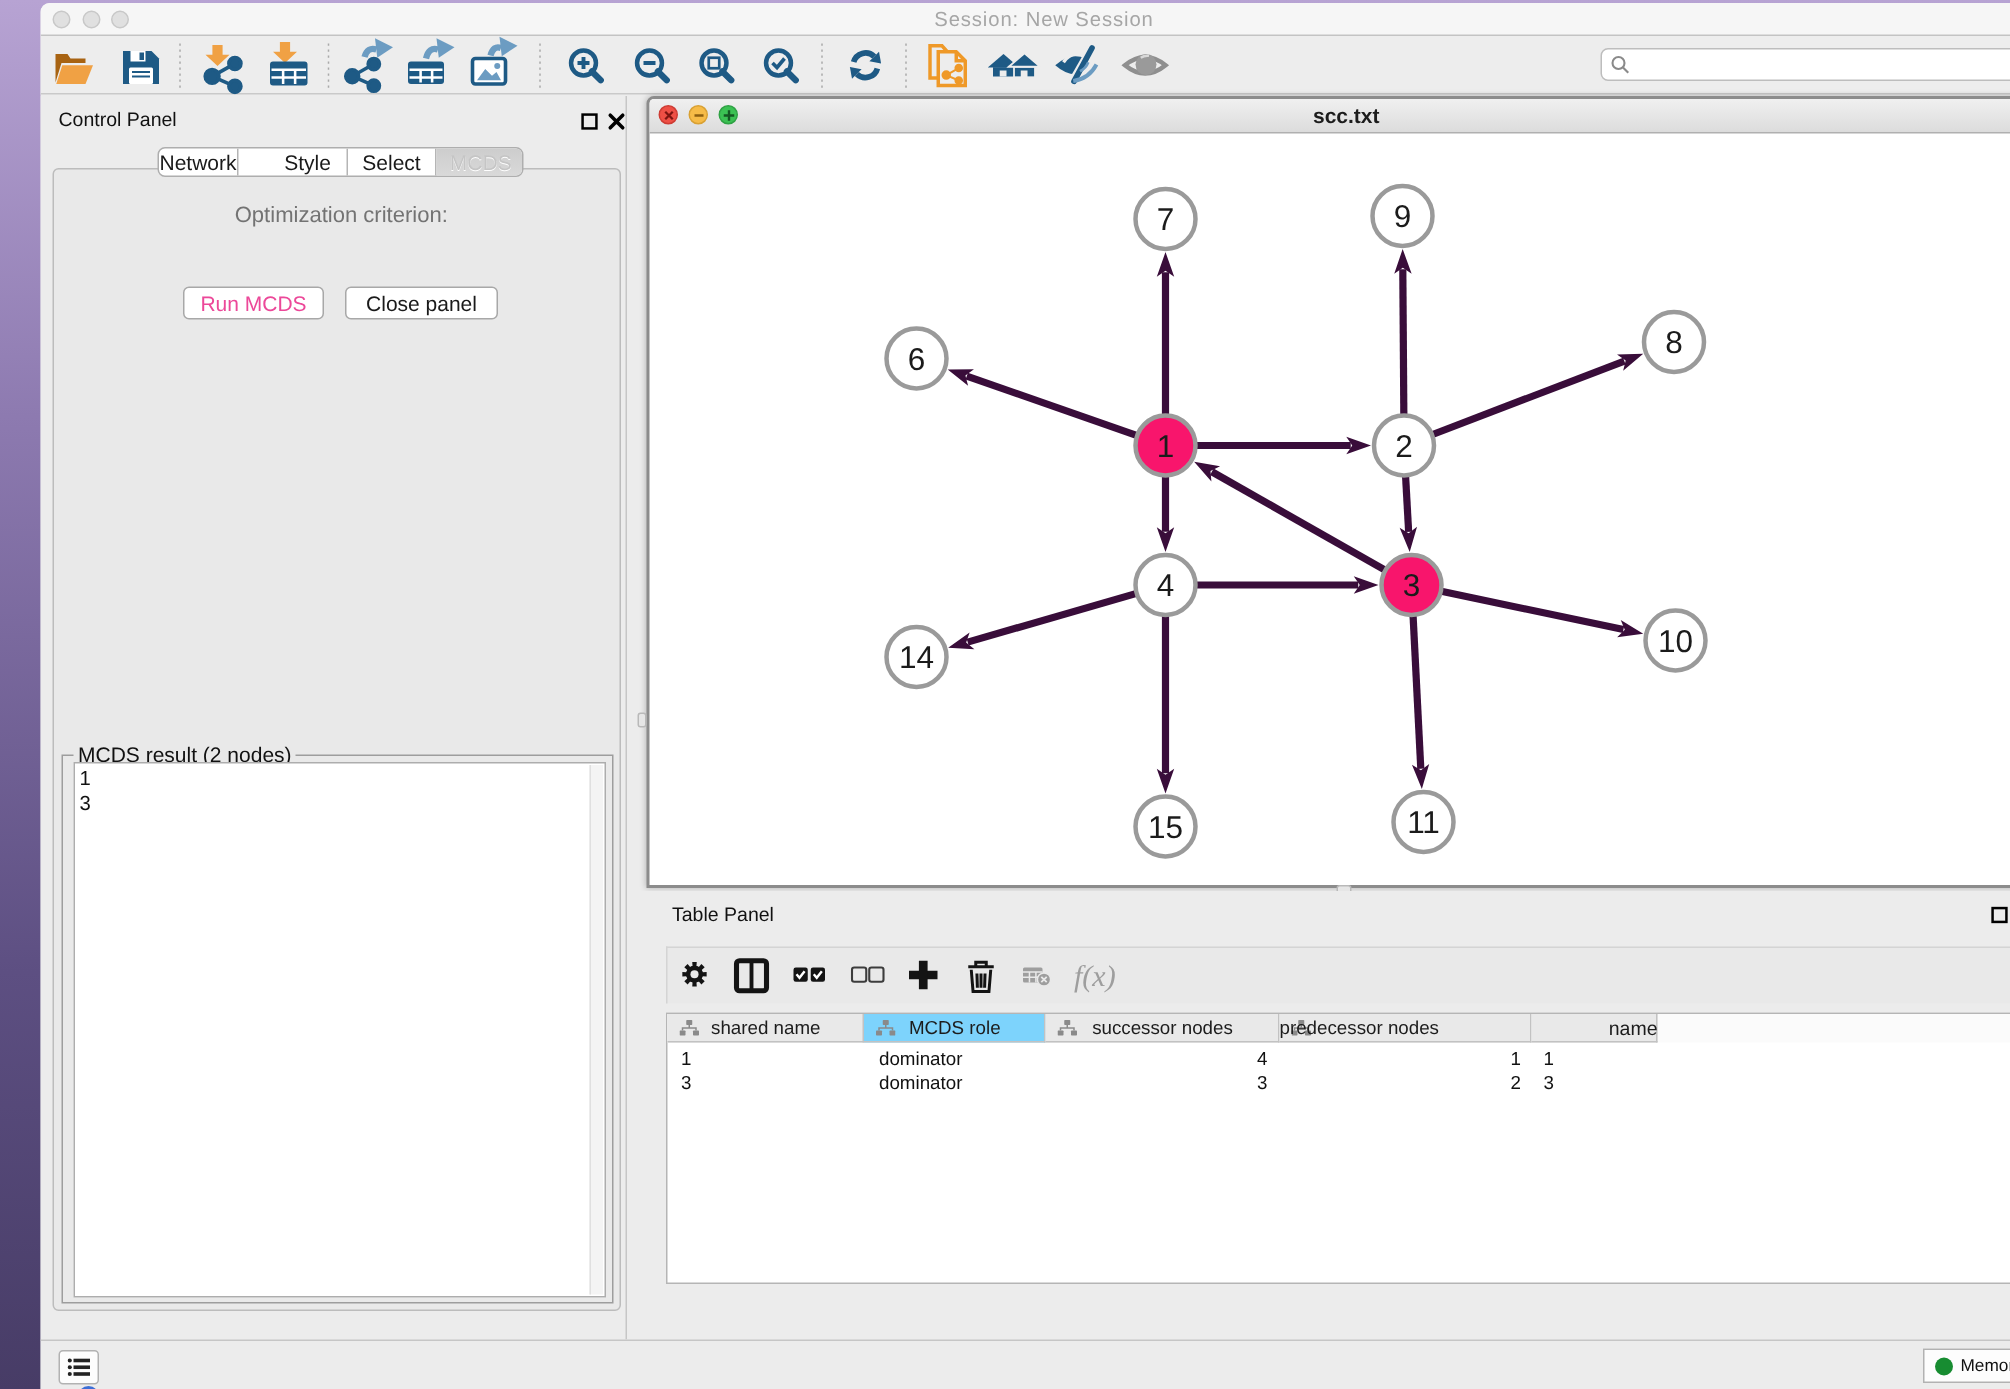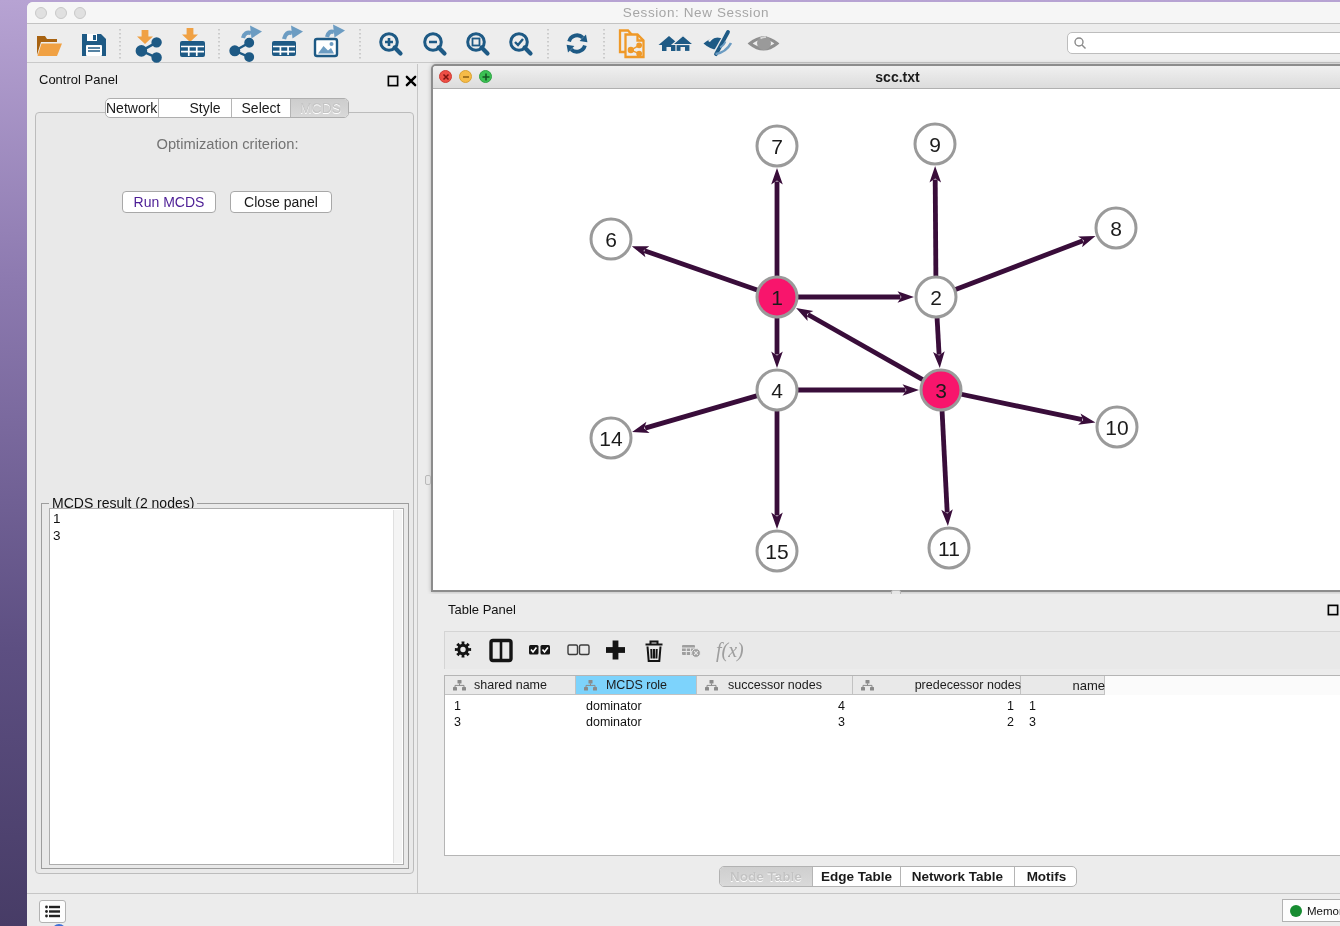--- a/index.html
+++ b/index.html
@@ -163,30 +163,30 @@
     <svg class="abs" style="left:360px;top:11px;" width="12" height="12" viewBox="0 0 13 13">
         <rect x="1.5" y="1.5" width="10" height="10" fill="none" stroke="#000" stroke-width="1.8"></rect>
       </svg>
     <svg class="abs" style="left:378px;top:11px;" width="12" height="12" viewBox="0 0 13 13">
         <path d="M2 2 L11 11 M11 2 L2 11" stroke="#000" stroke-width="2.6" stroke-linecap="round"></path>
       </svg>
 
     <div class="abs" style="left:8px;top:48px;width:379px;height:762px;background:#e9e9e9;border:1px solid #bcbcbc;border-radius:4px;"></div>
 
     <div class="abs" style="left:78px;top:34px;width:244px;height:20px;border:1px solid #aeaeae;border-radius:5px;background:#fff;overflow:hidden;font-size:14px;color:#1a1a1a;">
-      <div class="abs" style="left:0;top:0;width:53px;height:20px;text-align:left;line-height:19px;border-right:1px solid #b5b5b5;">Network</div>
+      <div class="abs" style="left:0;top:0;width:53px;height:20px;text-align:center;line-height:19px;border-right:1px solid #b5b5b5;">Network</div>
       <div class="abs" style="left:73px;top:0;width:53px;height:20px;text-align:center;line-height:19px;border-right:1px solid #b5b5b5;">Style</div>
       <div class="abs" style="left:126px;top:0;width:59px;height:20px;text-align:center;line-height:19px;border-right:1px solid #b5b5b5;">Select</div>
       <div class="abs" style="left:185px;top:0;width:59px;height:20px;text-align:center;line-height:19px;background:linear-gradient(#cdcdcd,#dadada);color:#c5c5c5;text-shadow:0 1px 0 #fff;">MCDS</div>
     </div>
 
     <div class="abs" style="left:5px;top:72px;width:391px;text-align:center;font-size:14.7px;color:#737373;">Optimization criterion:</div>
 
 
-    <div class="abs" style="left:95px;top:127px;width:94px;height:22px;background:#fff;border:1px solid #a8a8a8;border-radius:4px;text-align:center;line-height:21px;font-size:14px;color:#4c1d95;">Run MCDS</div>
+    <div class="abs" style="left:95px;top:127px;width:94px;height:22px;background:#fff;border:1px solid #a8a8a8;border-radius:4px;text-align:center;line-height:21px;font-size:14px;color:#ec4899;">Run MCDS</div>
     <div class="abs" style="left:203px;top:127px;width:102px;height:22px;background:#fff;border:1px solid #a8a8a8;border-radius:4px;text-align:center;line-height:21px;font-size:14px;color:#1a1a1a;">Close panel</div>
 
     <div class="abs" style="left:14px;top:439px;width:368px;height:366px;border:1px solid #9d9d9d;"></div>
     <div class="abs" style="left:22px;top:431px;background:#e9e9e9;padding:0 3px;font-size:14px;color:#111;">MCDS result (2 nodes)</div>
     <div class="abs" style="left:22px;top:444px;width:355px;height:357px;background:#fff;border:1px solid #adadad;">
       <div class="abs" style="left:3px;top:2px;font-size:13.5px;color:#111;line-height:16.5px;">1<br>3</div>
       <div class="abs" style="right:1px;top:1px;width:9px;height:353px;background:#f4f4f4;border-left:1px solid #e0e0e0;"></div>
     </div>
   </div>
 
@@ -362,43 +362,37 @@
         </div>
       <div class="abs" style="left:408px;top:0;width:168px;height:19px;background:#e9e9e9;border-right:1px solid #c2c2c2;border-bottom:1px solid #c2c2c2;">
           <svg width="13" height="11" style="position:absolute;left:8px;top:4px;" viewBox="0 0 13 11">
             <g fill="#8a8a8a">
               <rect x="4.5" y="0" width="4" height="3.4" rx="0.5"></rect>
               <rect x="0" y="7" width="4" height="3.4" rx="0.5"></rect>
               <rect x="9" y="7" width="4" height="3.4" rx="0.5"></rect>
               <path d="M6.5,3.4 v2 M2,7 v-1.6 h9 v1.6" fill="none" stroke="#8a8a8a" stroke-width="1"></path>
             </g>
           </svg>
-          <div class="abs" style="left:0;top:2px;width:168px;text-align:right;font-size:12.5px;color:#1c1c1c;">predecessor nodes</div>
+          <div class="abs" style="left:0;top:2px;width:168px;text-align:left;font-size:12.5px;color:#1c1c1c;">predecessor nodes</div>
         </div>
       <div class="abs" style="left:576px;top:0;width:84px;height:19px;background:#e9e9e9;border-right:1px solid #c2c2c2;border-bottom:1px solid #c2c2c2;">
           <div class="abs" style="left:0;top:2px;width:84px;text-align:right;font-size:13px;color:#1c1c1c;">name</div>
         </div>
       <div class="abs" style="left:9px;top:23px;font-size:12.5px;color:#111;">1</div>
       <div class="abs" style="left:141px;top:23px;font-size:12.5px;color:#111;">dominator</div>
       <div class="abs" style="left:252px;top:23px;width:148px;text-align:right;font-size:12.5px;color:#111;">4</div>
       <div class="abs" style="left:408px;top:23px;width:161px;text-align:right;font-size:12.5px;color:#111;">1</div>
       <div class="abs" style="left:584px;top:23px;font-size:12.5px;color:#111;">1</div>
       <div class="abs" style="left:9px;top:39px;font-size:12.5px;color:#111;">3</div>
       <div class="abs" style="left:141px;top:39px;font-size:12.5px;color:#111;">dominator</div>
       <div class="abs" style="left:252px;top:39px;width:148px;text-align:right;font-size:12.5px;color:#111;">3</div>
       <div class="abs" style="left:408px;top:39px;width:161px;text-align:right;font-size:12.5px;color:#111;">2</div>
       <div class="abs" style="left:584px;top:39px;font-size:12.5px;color:#111;">3</div>
     </div>
 
-    <div class="abs" style="left:294px;top:272px;width:358px;height:21px;border:1px solid #b2b2b2;border-radius:5px;background:#fff;overflow:hidden;font-size:13.5px;font-weight:700;color:#1a1a1a;">
-      <div class="abs" style="left:0;top:0;width:93px;height:21px;text-align:center;line-height:20px;background:linear-gradient(#cfcfcf,#dadada);color:#c3c3c3;text-shadow:0 1px 0 #fff;border-right:1px solid #b5b5b5;">Node Table</div>
-      <div class="abs" style="left:93px;top:0;width:88px;height:21px;text-align:center;line-height:20px;border-right:1px solid #b5b5b5;">Edge Table</div>
-      <div class="abs" style="left:181px;top:0;width:114px;height:21px;text-align:center;line-height:20px;border-right:1px solid #b5b5b5;">Network Table</div>
-      <div class="abs" style="left:295px;top:0;width:63px;height:21px;text-align:center;line-height:20px;">Motifs</div>
-    </div>
   </div>
 
   <div class="abs" style="left:0;top:891px;width:1338px;height:33px;background:#ececec;border-top:1px solid #c6c6c6;padding-left:12px;">
     <div class="abs" style="left:12px;top:6px;width:27px;height:23px;background:#fdfdfd;border:1px solid #b2b2b2;border-radius:3px;">
       <svg width="15" height="13" style="position:absolute;left:5px;top:4px;" viewBox="0 0 15 13">
         <circle cx="1.5" cy="2" r="1.4" fill="#222"></circle>
           <rect x="4" y="0.8" width="11" height="2.4" fill="#222"></rect>
         <circle cx="1.5" cy="6.5" r="1.4" fill="#222"></circle>
           <rect x="4" y="5.3" width="11" height="2.4" fill="#222"></rect>
         <circle cx="1.5" cy="11" r="1.4" fill="#222"></circle>

